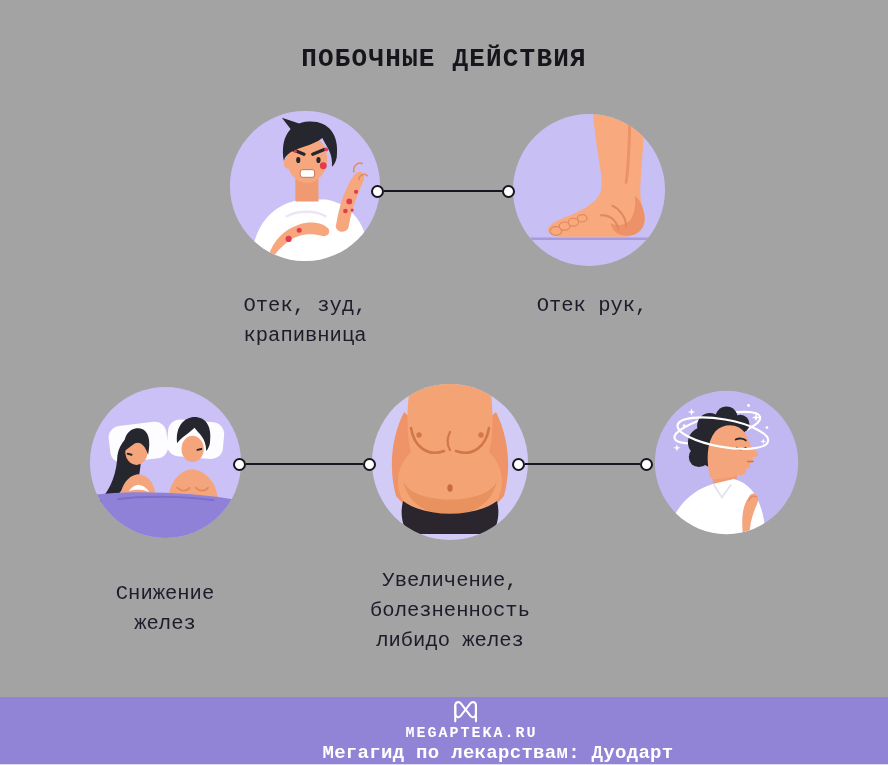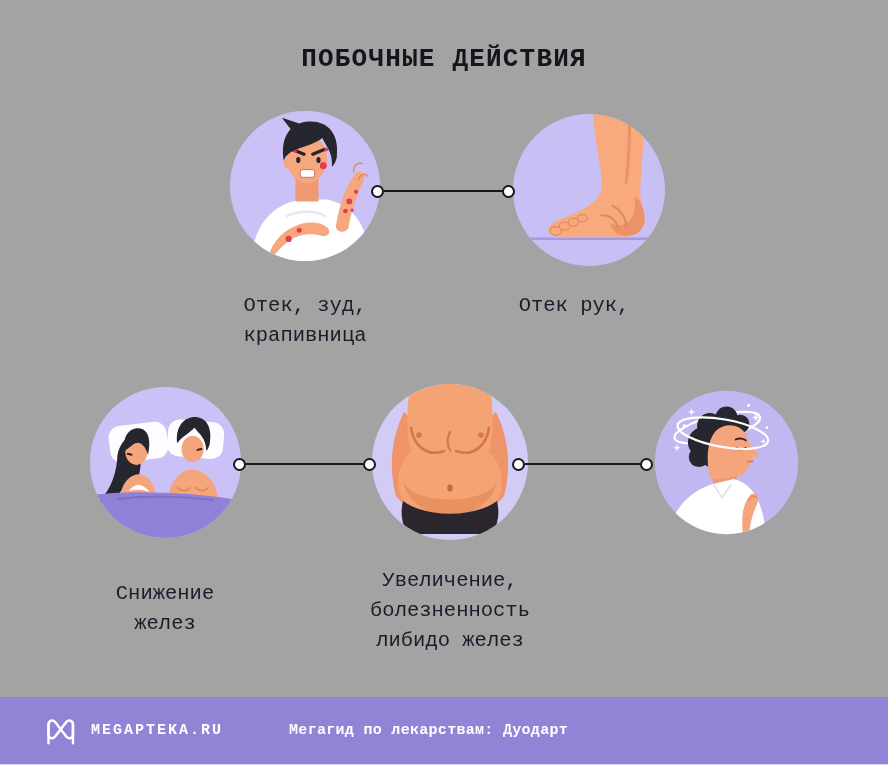--- a/index.html
+++ b/index.html
@@ -18,24 +18,24 @@
   }
   .label span{display:block;}
   .connector{position:absolute;display:flex;align-items:center;height:14px;}
   .connector .ring{
     width:9px;height:9px;border:2.6px solid #16161e;border-radius:50%;
     background:#ffffff;flex:0 0 auto;
   }
   .connector .line{flex:1;height:2.6px;background:#16161e;}
   .footer{
     position:absolute;left:0;right:0;bottom:0;height:67px;background:#9184d6;
-    display:flex;align-items:center;padding-left:42px;box-sizing:border-box;color:#ffffff;
+    display:flex;align-items:center;padding-left:42px;box-sizing:border-box;color:#ffffff;flex-direction:column;
   }
   .brand{font-size:15px;font-weight:700;letter-spacing:2px;margin-left:13px;}
-  .caption{font-size:15px;font-weight:700;letter-spacing:.3px;margin-left:66px;}
+  .caption{font-size:19px;font-weight:700;letter-spacing:.3px;margin-left:66px;}
 </style>
 </head>
 <body>
 
 <div class="canvas">
 
   <div class="title">ПОБОЧНЫЕ ДЕЙСТВИЯ</div>
 
   <svg class="bubble" style="left:228px;top:109px" width="154" height="154" viewBox="0 0 160 160">
     <clipPath id="cp1">
@@ -182,21 +182,21 @@
   <div class="connector" style="left:512px;top:457px;width:141px">
     <span class="ring"></span>
     <span class="line"></span>
     <span class="ring"></span>
   </div>
 
   <div class="label" style="left:155px;top:291px">
     <span>Отек, зуд,</span>
     <span>крапивница</span>
   </div>
-  <div class="label" style="left:424px;top:291px">
+  <div class="label" style="left:442px;top:291px">
     <span>Отек рук,</span>
   </div>
   <div class="label" style="left:15px;top:579px">
     <span>Снижение</span>
     <span>желез</span>
   </div>
   <div class="label" style="left:300px;top:566px">
     <span>Увеличение,</span>
     <span>болезненность</span>
     <span>либидо желез</span>

